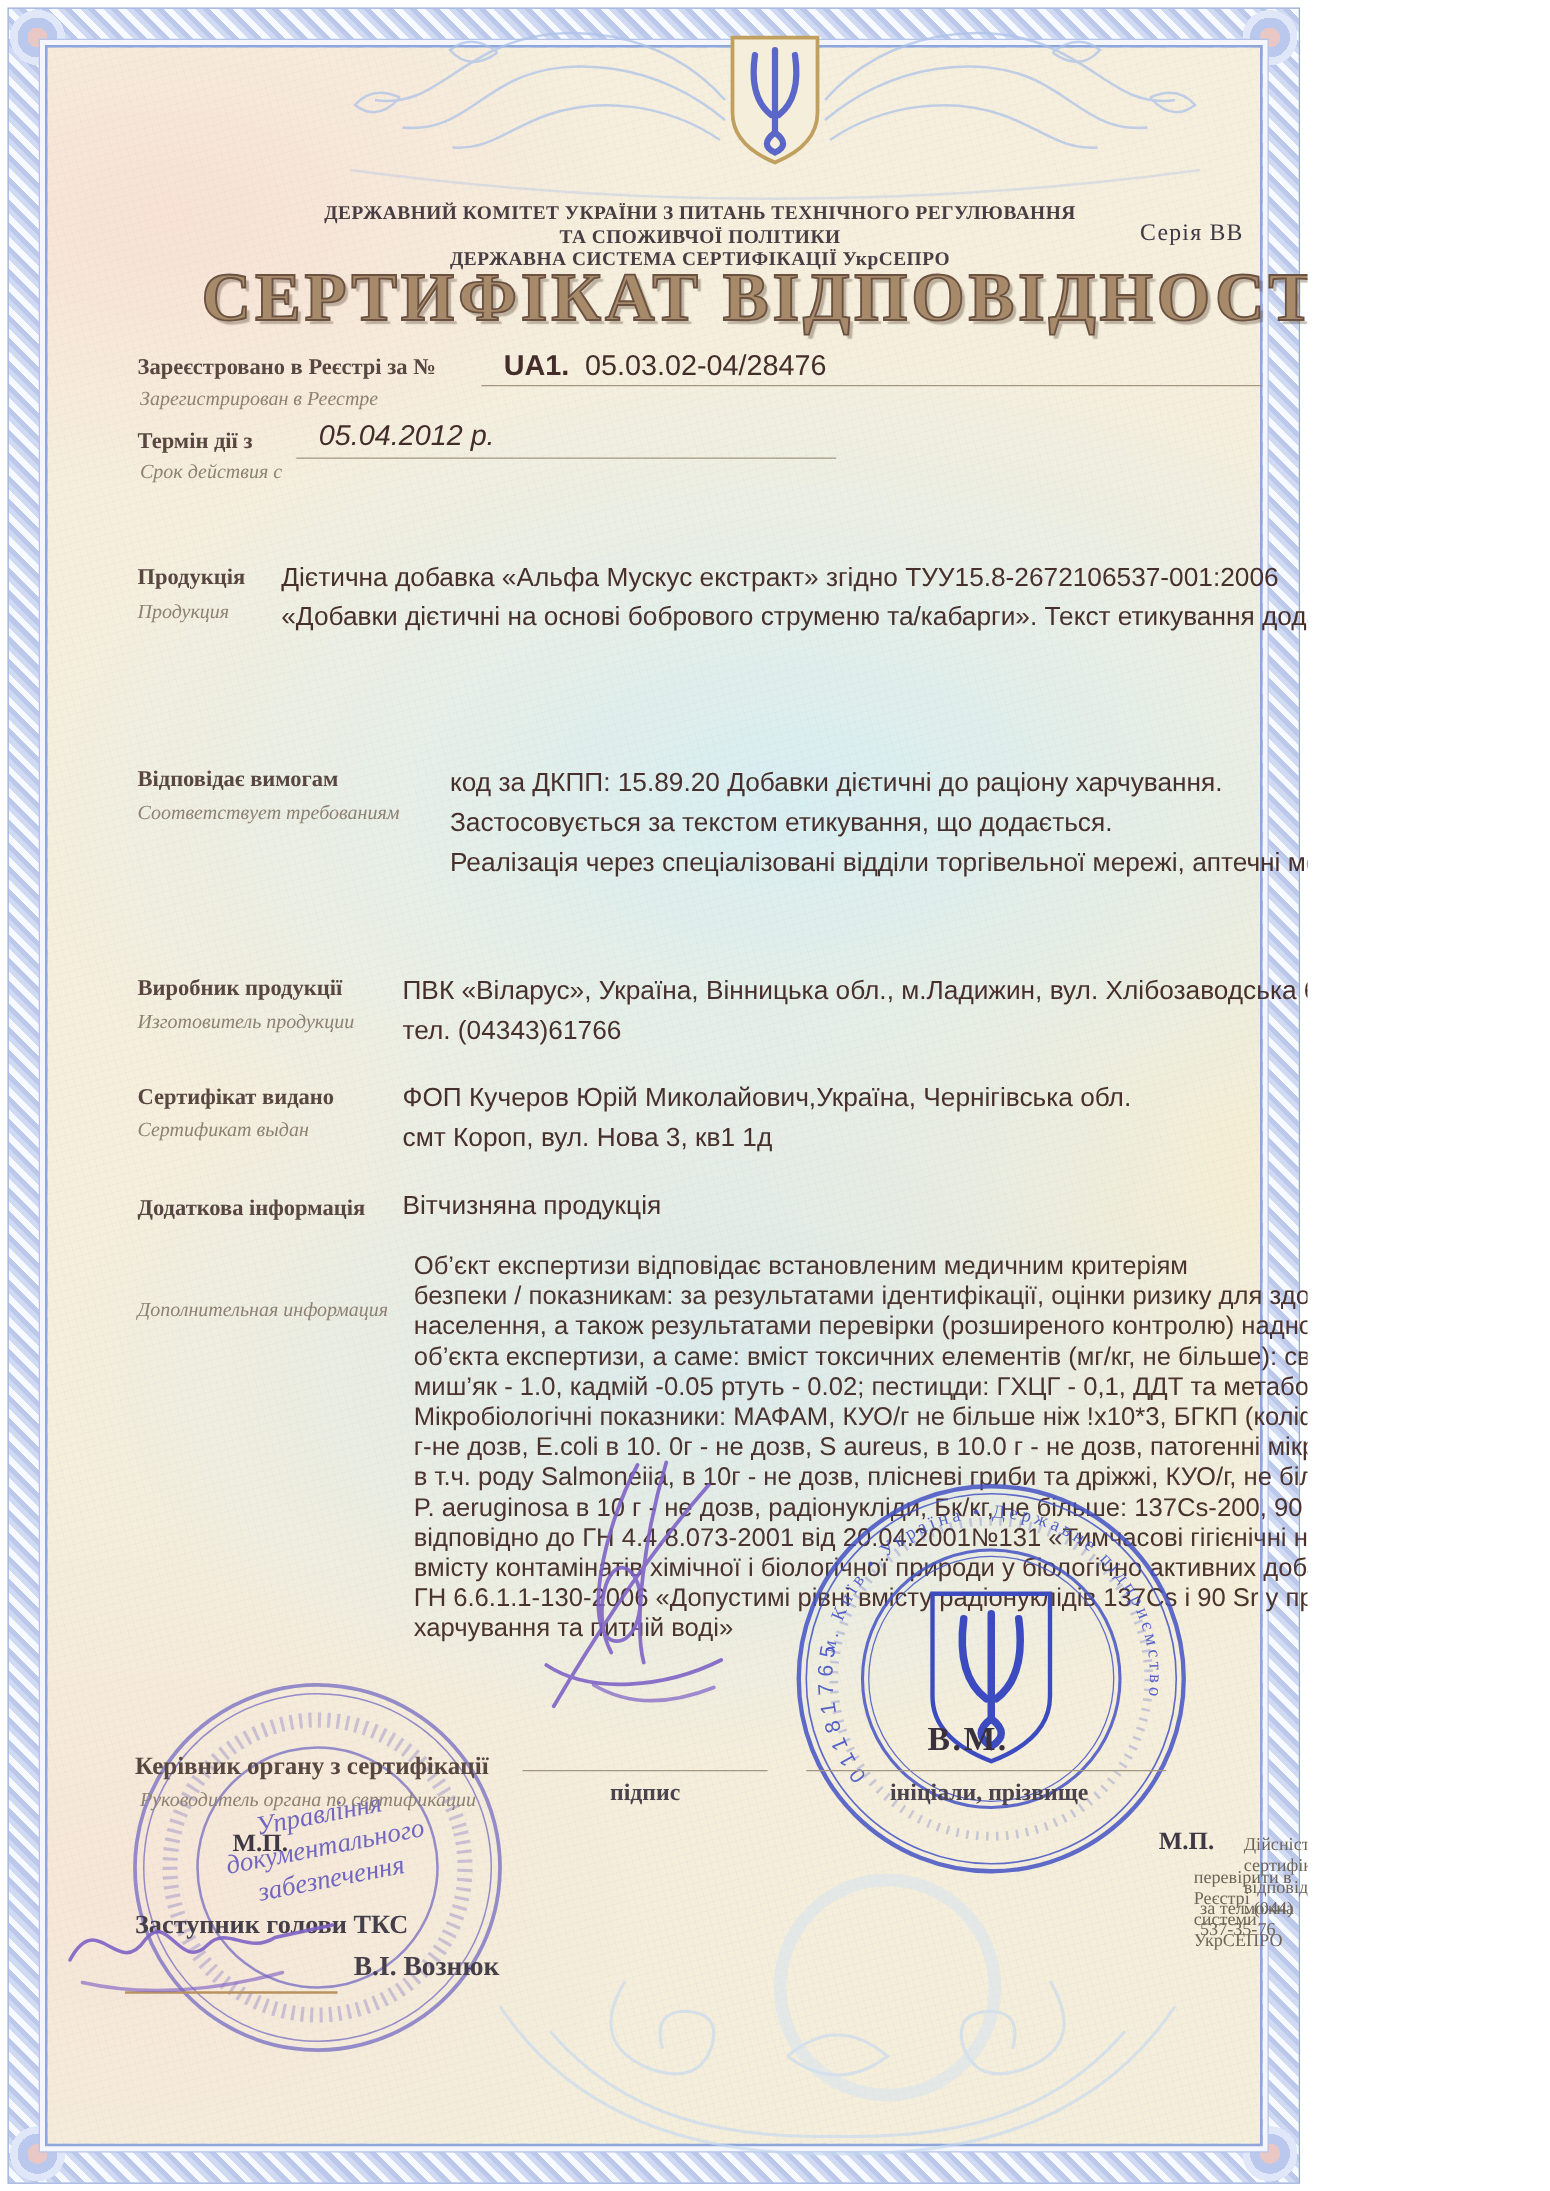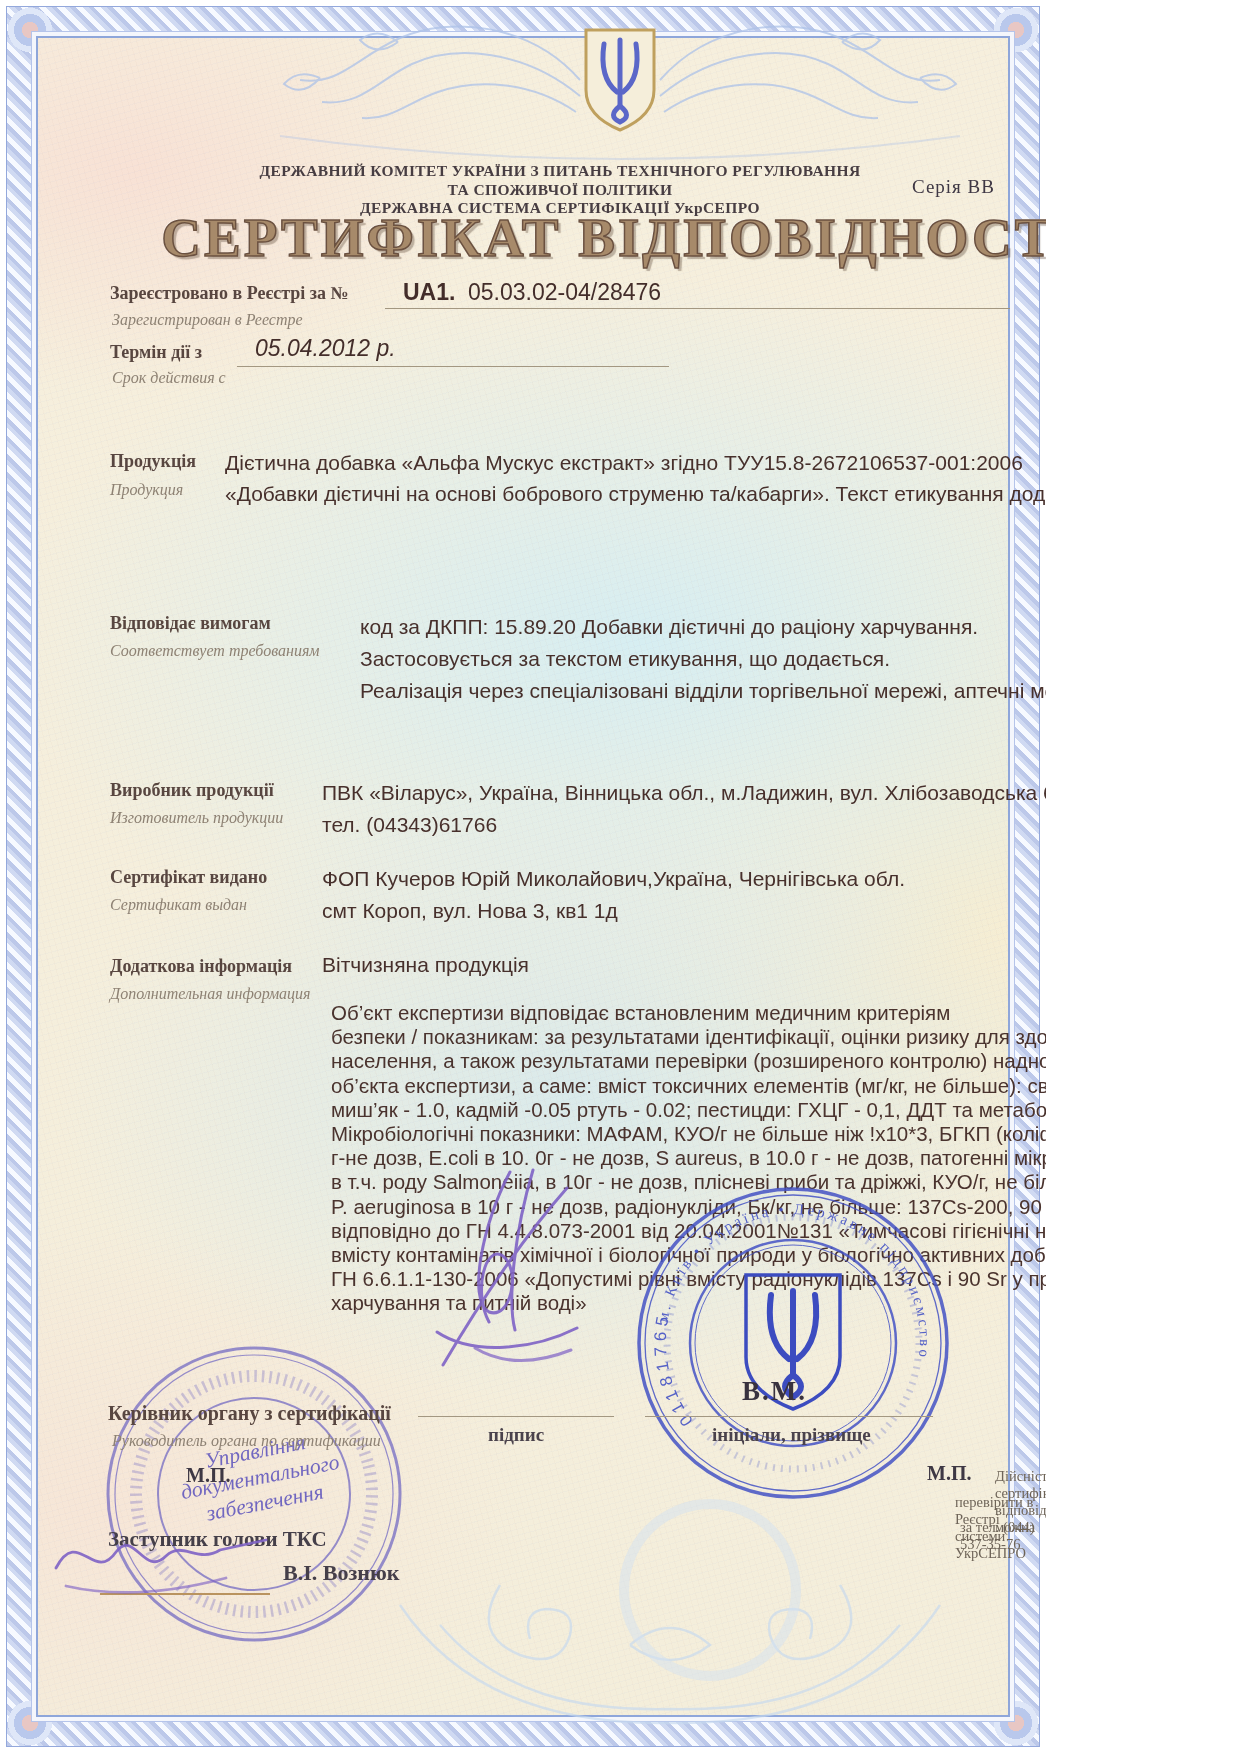--- a/index.html
+++ b/index.html
@@ -117,21 +117,21 @@
   <div class="abs sub" style="left:110px;top:809px;">Изготовитель продукции</div>
   <div class="abs val-lines" style="left:322px;top:777px;width:900px;">ПВК «Віларус», Україна, Вінницька обл., м.Ладижин, вул. Хлібозаводська 6,
 тел. (04343)61766</div>
 
   <div class="abs lbl" style="left:110px;top:867px;">Сертифікат видано</div>
   <div class="abs sub" style="left:110px;top:896px;">Сертификат выдан</div>
   <div class="abs val-lines" style="left:322px;top:863px;width:900px;">ФОП Кучеров Юрій Миколайович,Україна, Чернігівська обл.
 смт Короп, вул. Нова 3, кв1 1д</div>
 
   <div class="abs lbl" style="left:110px;top:956px;">Додаткова інформація</div>
-  <div class="abs sub" style="left:110px;top:985px;">Дополнительная информация</div>
+  <div class="abs sub" style="left:110px;top:1040px;">Дополнительная информация</div>
   <div class="abs val" style="left:322px;top:953px;">Вітчизняна продукція</div>
   <div class="abs para" style="left:331px;top:1001px;width:915px;">Об’єкт експертизи відповідає встановленим медичним критеріям
 безпеки / показникам: за результатами ідентифікації, оцінки ризику для здоров’я
 населення, а також результатами перевірки (розширеного контролю) надного заявником
 об’єкта експертизи, а саме: вміст токсичних елементів (мг/кг, не більше): свинець - 1,0,
 миш’як - 1.0, кадмій -0.05 ртуть - 0.02; пестицди: ГХЦГ - 0,1, ДДТ та метаболіти-0,1,
 Мікробіологічні показники: МАФАМ, КУО/г не більше ніж !х10*3, БГКП (коліформи) в 1
 г-не дозв, E.coli в 10. 0г - не дозв, S aureus, в 10.0 г - не дозв, патогенні мікроорганізми,
 в т.ч. роду Salmoneiia, в 10г - не дозв, плісневі гриби та дріжжі, КУО/г, не більше ніж 100,
 P. aeruginosa в 10 г - не дозв, радіонукліди, Бк/кг, не більше: 137Cs-200, 90 Sr-50,

